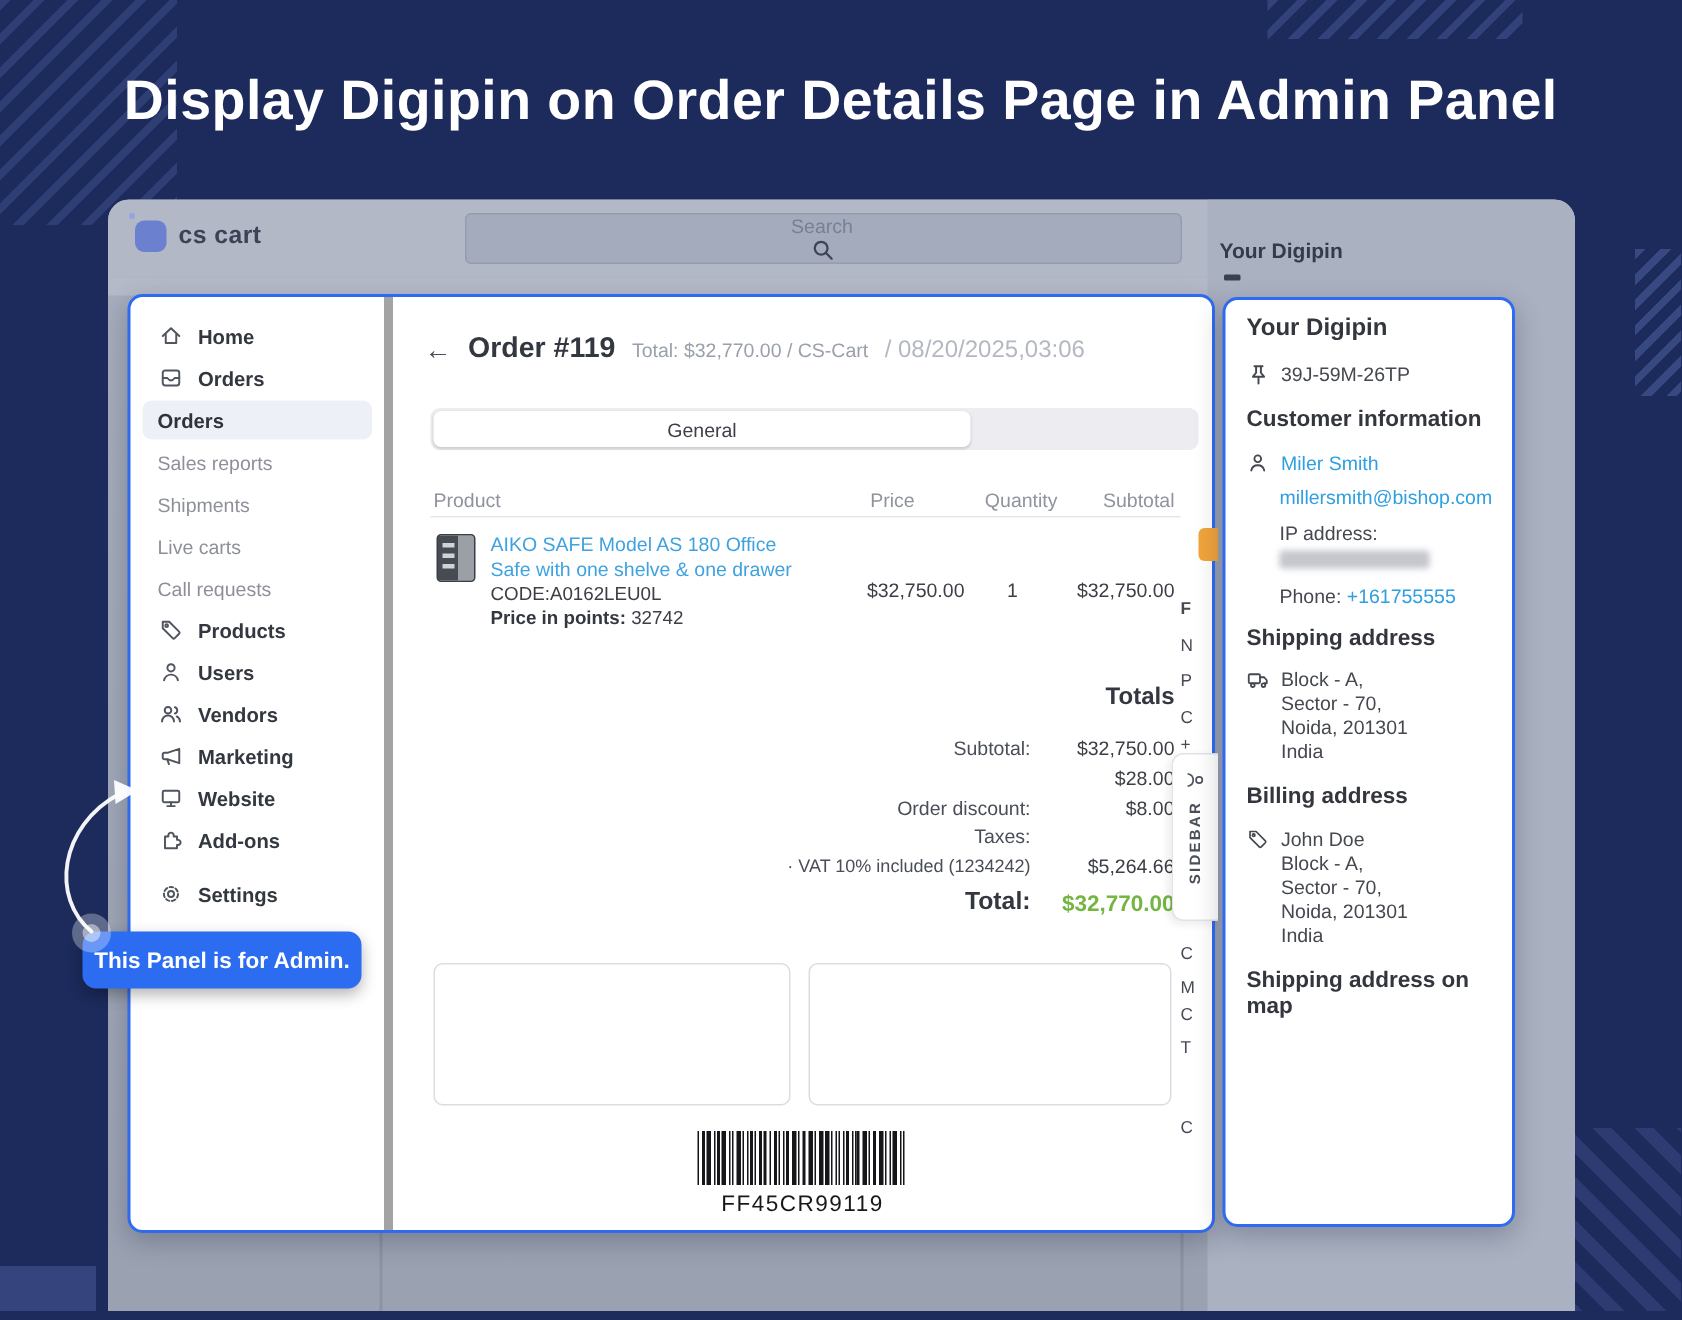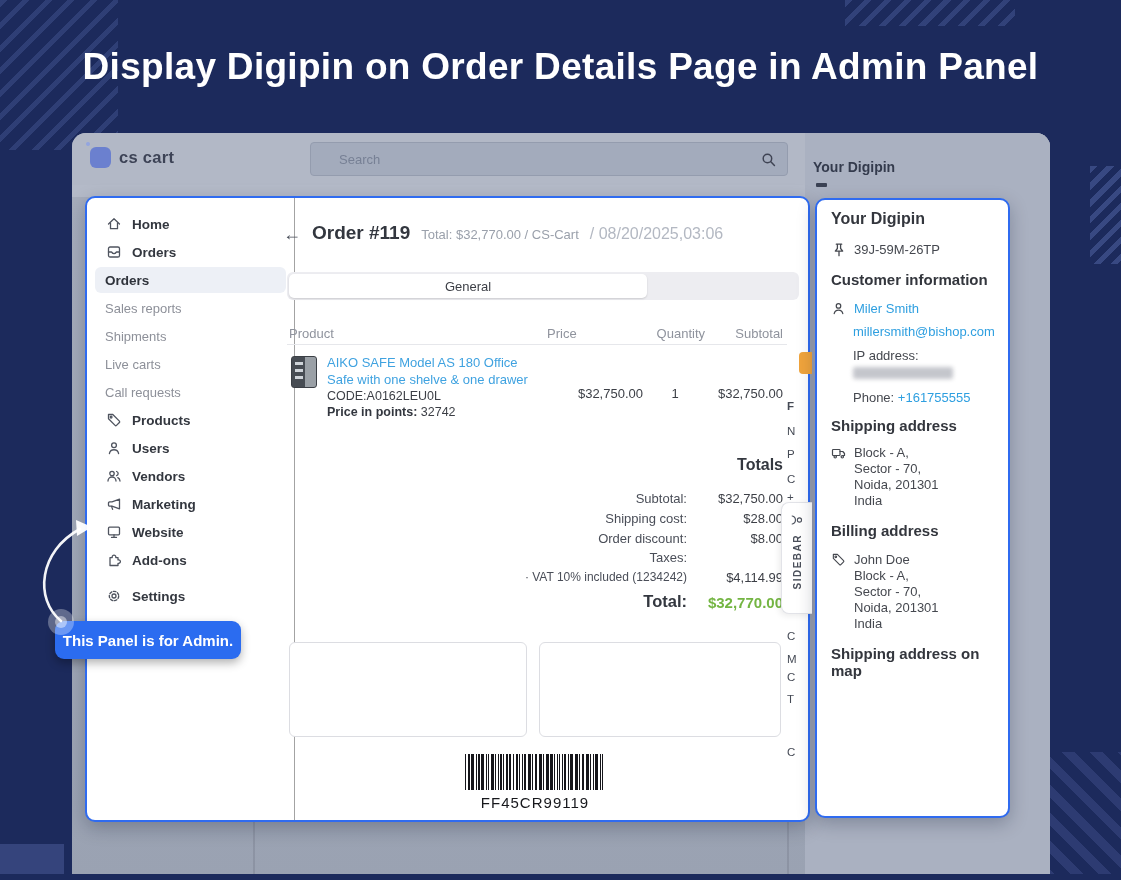--- a/index.html
+++ b/index.html
@@ -23,31 +23,31 @@
     color:#ffffff;font-size:37px;font-weight:bold;letter-spacing:.3px;}
   
   .shot{position:absolute;left:72px;top:133px;width:978px;height:747px;border-radius:14px 14px 0 0;
     overflow:hidden;background:linear-gradient(180deg,#a7aebd 0%,#9aa2b2 100%);z-index:2;}
   .topbar{position:absolute;left:0;top:0;width:100%;height:52px;background:#b2b8c6;}
   .logo{position:absolute;left:18px;top:14px;display:flex;align-items:center;gap:8px;}
   .logo-mark{width:21px;height:21px;border-radius:6px;background:#6b80cf;position:relative;}
   .logo-mark::before{content:"";position:absolute;left:-4px;top:-5px;width:4px;height:4px;border-radius:50%;background:#93a5e0;}
   .logo-text{font-size:16.5px;font-weight:bold;color:#3d4356;letter-spacing:.3px;}
   .searchbox{position:absolute;left:238px;top:9px;width:478px;height:34px;background:#a3abbc;
-    border:1px solid #949cae;border-radius:4px;display:flex;align-items:center;padding:0 10px 0 28px;cursor:text;}
+    border:1px solid #949cae;border-radius:4px;display:flex;align-items:center;padding:0 10px 0 8px;cursor:text;flex-direction:column;}
   .searchbox .ph{flex:1;font-size:13px;color:#778095;}
   .light-strip{position:absolute;left:0;top:52px;width:100%;height:12px;background:#b4bac8;}
   .dim-right{position:absolute;left:733px;top:0;width:245px;height:747px;background:#aab1c1;padding:26px 0 0 8px;}
   .dim-h{font-size:14px;font-weight:bold;color:#343b4d;margin:0;}
   .dim-pin-frag{width:11px;height:4px;background:#3a4153;border-radius:1px;margin:8px 0 0 3px;}
   .faint-line{position:absolute;width:2px;background:rgba(40,45,60,.12);top:689px;height:56px;}
   
   .main-panel{position:absolute;left:13px;top:63px;width:725px;height:626px;background:#ffffff;
     border:2px solid #2f6bf0;border-radius:10px;box-shadow:0 6px 18px rgba(10,18,45,.25);}
-  .nav{position:absolute;left:0;top:0;bottom:0;width:208px;border-right:1px solid #a3a3a3;padding-top:12px;}
+  .nav{position:absolute;left:0;top:0;bottom:0;width:175px;border-right:6px solid #a3a3a3;padding-top:12px;}
   .nav-item{height:28px;display:flex;align-items:center;gap:10px;padding:0 8px 0 18px;
     font-size:13.5px;color:#33373f;font-weight:bold;cursor:pointer;white-space:nowrap;}
   .nav-item.sub{font-weight:normal;color:#8d9099;font-size:13px;}
   .nav-item.active{font-weight:bold;color:#2f333b;background:#edf0f6;border-radius:6px;
     margin:1px 8px;height:26px;padding:0 0 0 10px;}
   .nav-item.gap{margin-top:8px;}
   .nico{width:17px;height:17px;color:#4f545f;display:flex;align-items:center;justify-content:center;flex:0 0 17px;}
   svg.ic{display:block;}
   
   .ohdr{position:absolute;left:196px;top:24px;display:flex;align-items:baseline;gap:11px;white-space:nowrap;}
@@ -250,21 +250,21 @@
         <span class="ots">/ 08/20/2025,03:06</span>
       </div>
 
       <div class="tabbar">
         <div class="tab-active">
           <span>General</span>
         </div>
       </div>
 
       <span class="th" style="left:202px;top:128px;">Product</span>
-      <span class="th" style="left:460px;top:128px;width:96px;text-align:left;">Price</span>
+      <span class="th" style="left:460px;top:128px;width:96px;text-align:center;">Price</span>
       <span class="th" style="left:558px;top:128px;width:60px;text-align:right;">Quantity</span>
       <span class="th" style="left:612px;top:128px;width:84px;text-align:right;">Subtotal</span>
       <div class="divider"></div>
 
       <div class="thumb">
         <i style="top:5px;"></i>
           <i style="top:12px;"></i>
           <i style="top:19px;"></i>
       </div>
       <div class="pblock">
@@ -272,27 +272,26 @@
         <div>CODE:A0162LEU0L</div>
         <div class="ppoints"><b>Price in points:</b> <span>32742</span></div>
       </div>
       <span class="cell" style="left:460px;top:188px;width:96px;text-align:right;">$32,750.00</span>
       <span class="cell" style="left:558px;top:188px;width:60px;text-align:center;">1</span>
       <span class="cell" style="left:612px;top:188px;width:84px;text-align:right;">$32,750.00</span>
 
       <div class="tot-h">Totals</div>
       <span class="tot-label" style="top:293px;">Subtotal:</span>
       <span class="tot-val" style="top:293px;">$32,750.00</span>
-      <span class="tot-label" style="top:313px;">Shipping cost:</span>
       <span class="tot-val" style="top:313px;">$28.00</span>
       <span class="tot-label" style="top:333px;">Order discount:</span>
       <span class="tot-val" style="top:333px;">$8.00</span>
       <span class="tot-label" style="top:352px;">Taxes:</span>
       <span class="tot-label" style="top:372px;font-size:12px;">· VAT 10% included (1234242)</span>
-      <span class="tot-val" style="top:372px;">$4,114.99</span>
+      <span class="tot-val" style="top:372px;">$5,264.66</span>
       <span class="tot-total-l">Total:</span>
       <span class="tot-total-v">$32,770.00</span>
 
       <span class="note-label" style="left:202px;">Customer notes</span>
       <textarea class="note-area" style="left: 202px; width: 238px;"></textarea>
       <span class="note-label" style="left:452px;">Staff only cost</span>
       <textarea class="note-area" style="left: 452px; width: 242px;"></textarea>
 
       <div class="bc-wrap" style="position:absolute;">
         <div style="position:relative;width:140px;height:36px;">

